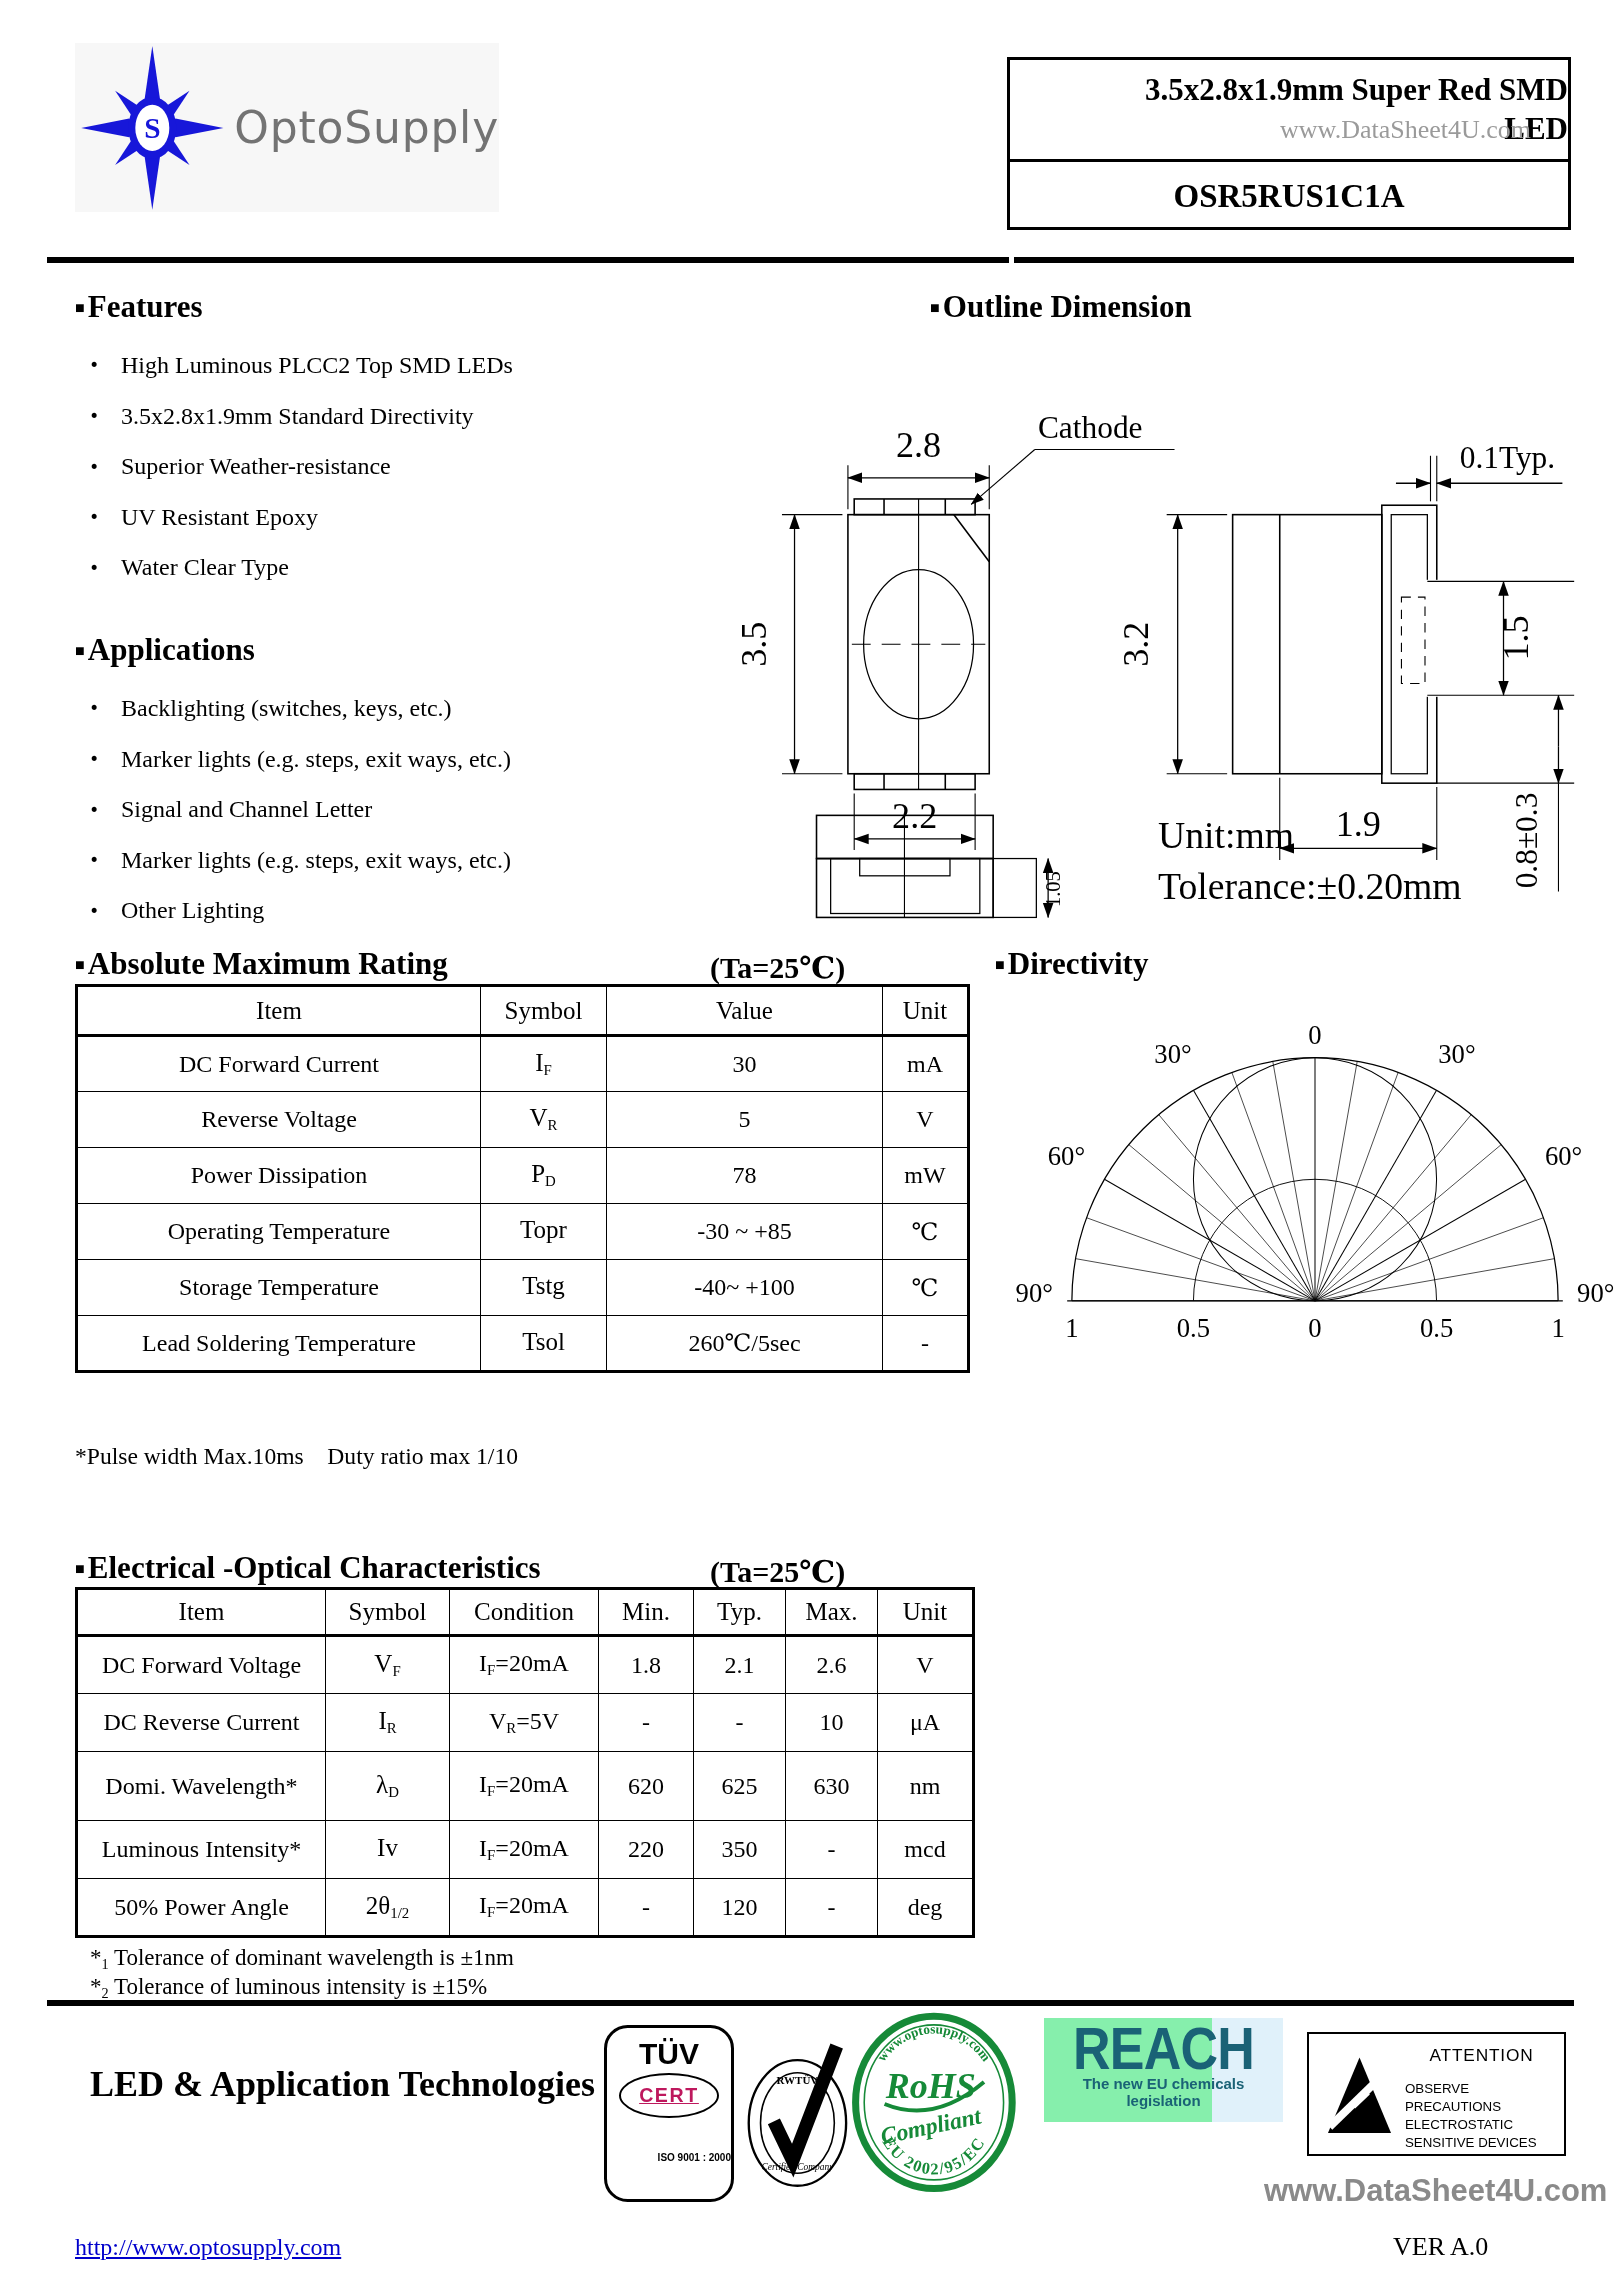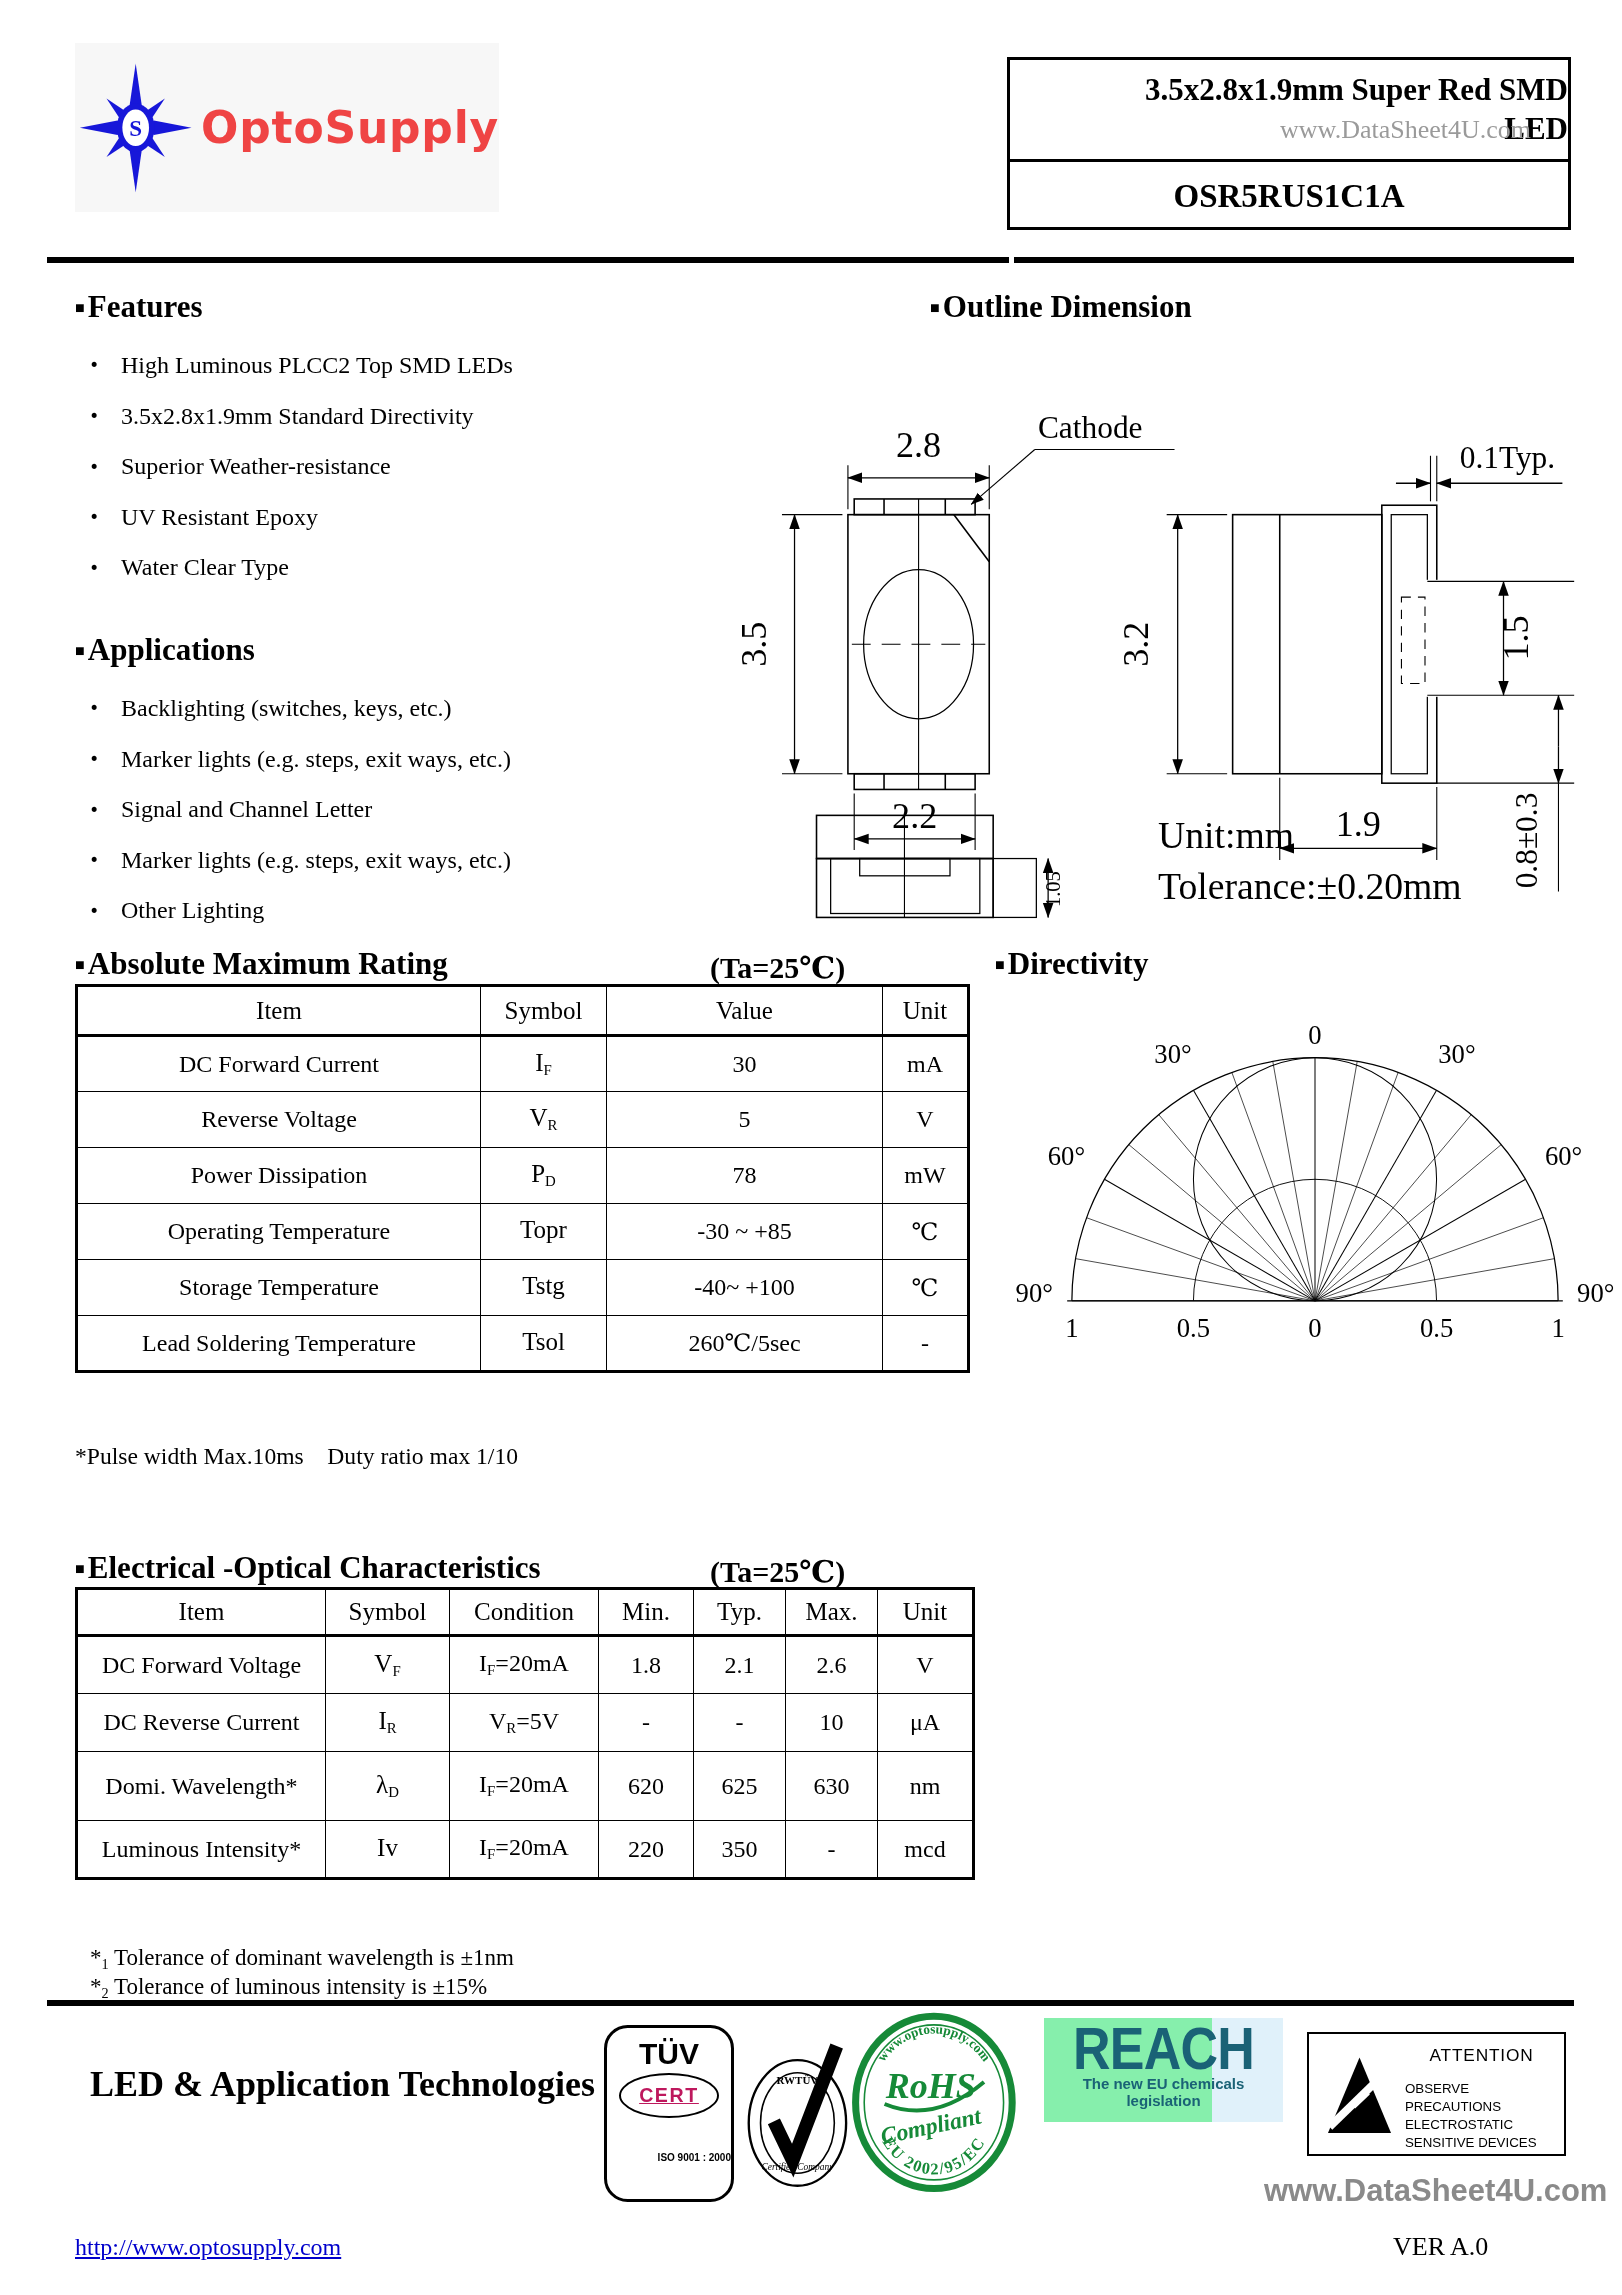--- a/index.html
+++ b/index.html
@@ -3,22 +3,22 @@
 <meta charset="utf-8">
 <style>
   html,body{margin:0;padding:0;}
   body{background:#888;}
   .page{position:relative;width:1623px;height:2295px;background:#fff;overflow:hidden;
         font-family:"Liberation Serif","DejaVu Serif",serif;color:#000;}
   .abs{position:absolute;}
 
   
   .logo-wrap{left:75px;top:43px;width:424px;height:169px;background:#f7f7f7;display:flex;align-items:center;}
-  .brand-text{font-family:"DejaVu Sans","Liberation Sans",sans-serif;font-weight:bold;
-              font-size:44px;color:#ef4444;letter-spacing:0.8px;margin-left:4.7px;}
+  .brand-text{font-family:"DejaVu Sans","Liberation Sans",sans-serif;font-weight:normal;
+              font-size:44px;color:#737373;letter-spacing:0.8px;margin-left:4.7px;}
   .titlebox{left:1007px;top:57px;width:564px;height:173px;border:3.1px solid #000;box-sizing:border-box;}
   .titlebox .t1{height:99px;border-bottom:3.1px solid #000;display:flex;flex-direction:column;
                 align-items:flex-end;justify-content:center;font-weight:bold;font-size:31px;line-height:1.25;}
   .titlebox .t2{height:68px;display:flex;align-items:center;justify-content:center;font-weight:bold;font-size:33px;}
   .wm-top{left:1280px;top:115px;font-size:26px;color:#9a9a9a;}
   .rule{background:#000;height:5.5px;}
 
   
   .sec-head{font-size:31px;font-weight:bold;white-space:nowrap;}
   .sec-head::before{content:"■";font-size:0.52em;vertical-align:0.28em;margin-right:3.1px;}
@@ -363,20 +363,29 @@
       </tr>
       <tr style="height:58px;">
         <td class="item">Luminous Intensity*</td>
         <td><span class="sb">Iv</span><span class="sub"></span></td>
         <td><span>I</span><span class="sub">F</span><span>=20mA</span></td>
         <td>220</td>
         <td>350</td>
         <td>-</td>
         <td>mcd</td>
       </tr>
+      <tr style="height:58px;">
+        <td class="item">50% Power Angle</td>
+        <td><span class="sb">2θ</span><span class="sub">1/2</span></td>
+        <td><span>I</span><span class="sub">F</span><span>=20mA</span></td>
+        <td>-</td>
+        <td>120</td>
+        <td>-</td>
+        <td>deg</td>
+      </tr>
     </tbody>
   </table>
 
   <div class="abs notesmall" style="left:90px;top:1945px;"><span>*</span><span class="sub">1</span><span> Tolerance of dominant wavelength is ±1nm</span></div>
   <div class="abs notesmall" style="left:90px;top:1974px;"><span>*</span><span class="sub">2</span><span> Tolerance of luminous intensity is ±15%</span></div>
 
   <div class="abs rule" style="left:47px;top:2000px;width:1527px;"></div>
 
   <div class="abs tagline" style="left:90px;top:2063px;">LED &amp; Application Technologies</div>
 

